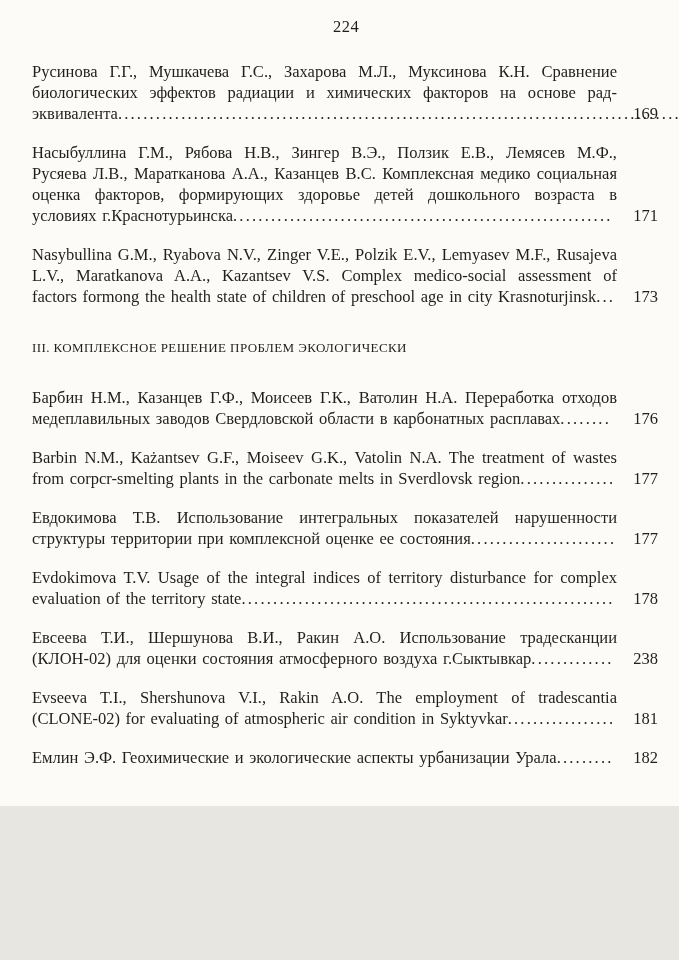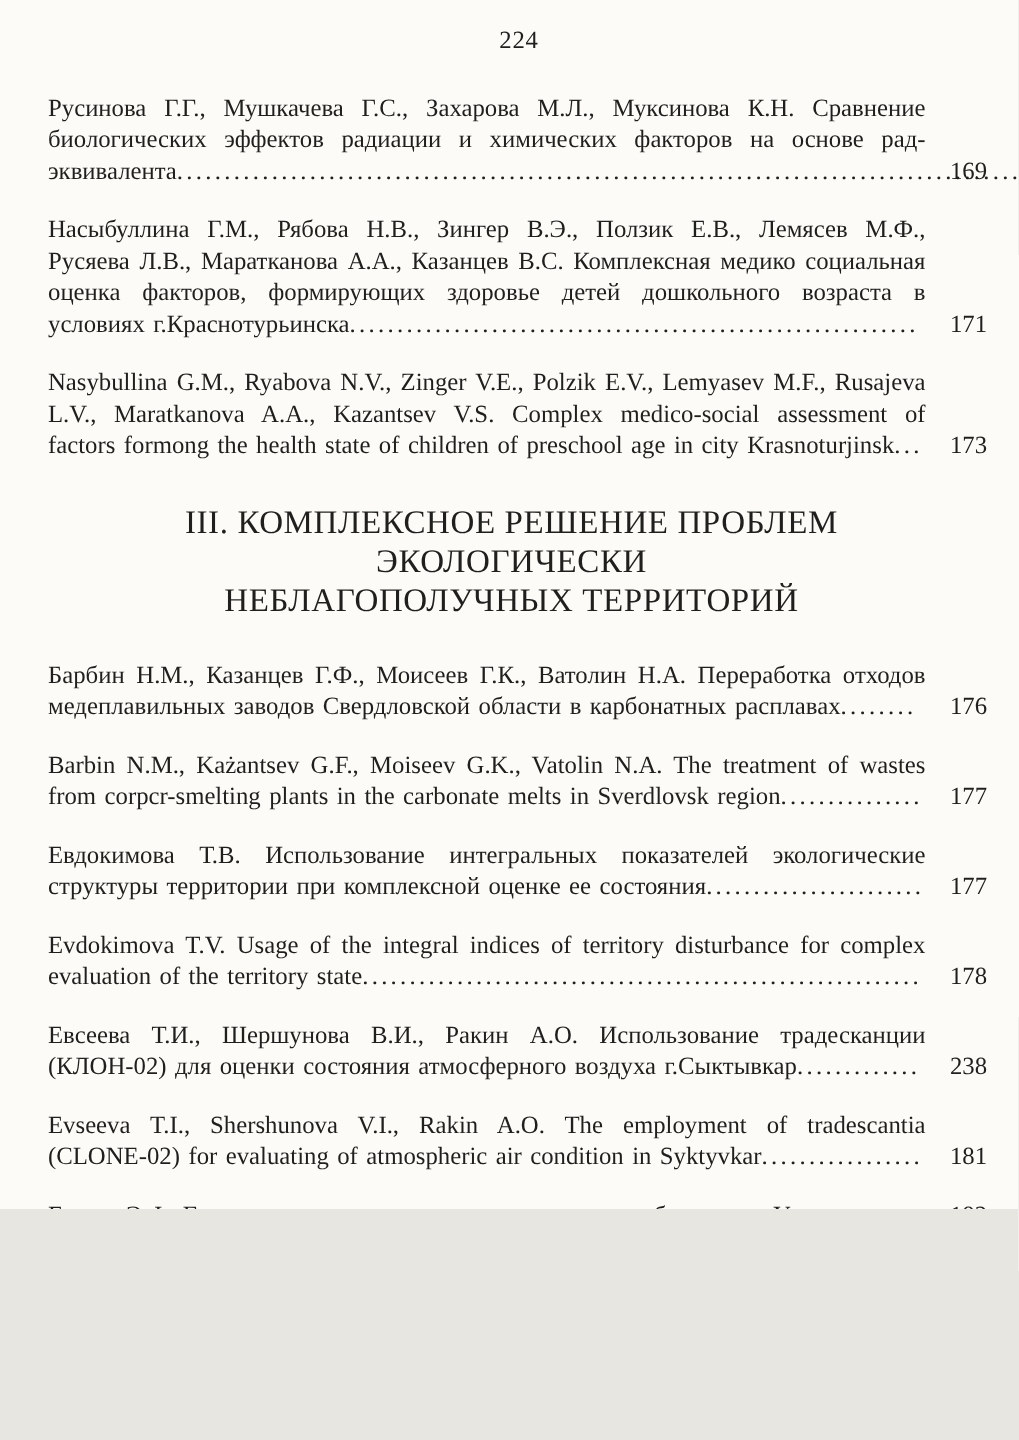--- a/index.html
+++ b/index.html
@@ -44,50 +44,49 @@
   .page-ref {
     position: absolute;
     right: 2px;
     bottom: 0;
     width: 43px;
     text-align: right;
     line-height: 21px;
   }
   .section-heading {
     font-weight: normal;
-    font-size: 22px;
+    font-size: 13px;
     line-height: 26px;
-    text-align: center;
     letter-spacing: 0.4px;
     margin: 28px 10px 26px 0;
   }
 </style>
 </head>
 <body>
 
 <div class="page">
   <div class="page-number">224</div>
 
   <div class="toc-list" id="toc-top">
   <p class="entry"><span class="entry-text">Русинова Г.Г., Мушкачева Г.С., Захарова М.Л., Муксинова К.Н. Сравнение биологических эффектов радиации и химических факторов на основе рад-эквивалента</span><span class="dots">............................................................................................................................................................................................................................................................................................................</span><span class="page-ref">169</span></p>
 
 
   <p class="entry"><span class="entry-text">Насыбуллина Г.М., Рябова Н.В., Зингер В.Э., Ползик Е.В., Лемясев М.Ф., Русяева Л.В., Маратканова А.А., Казанцев В.С. Комплексная медико социальная оценка факторов, формирующих здоровье детей дошкольного возраста в условиях г.Краснотурьинска</span><span class="dots">............................................................</span><span class="page-ref">171</span></p>
 
   <p class="entry"><span class="entry-text">Nasybullina G.M., Ryabova N.V., Zinger V.E., Polzik E.V., Lemyasev M.F., Rusajeva L.V., Maratkanova A.A., Kazantsev V.S. Complex medico-social assessment of factors formong the health state of children of preschool age in city Krasnoturjinsk</span><span class="dots">...</span><span class="page-ref">173</span></p>
 </div>
 
-  <h2 class="section-heading"><span>III. КОМПЛЕКСНОЕ РЕШЕНИЕ ПРОБЛЕМ ЭКОЛОГИЧЕСКИ</span><br><span>НЕБЛАГОПОЛУЧНЫХ ТЕРРИТОРИЙ</span></h2>
+  <h2 class="section-heading"><span>III. КОМПЛЕКСНОЕ РЕШЕНИЕ ПРОБЛЕМ ЭКОЛОГИЧЕСКИ</span><br></h2>
 
   <div class="toc-list" id="toc-bottom">
   <p class="entry"><span class="entry-text">Барбин Н.М., Казанцев Г.Ф., Моисеев Г.К., Ватолин Н.А. Переработка отходов медеплавильных заводов Свердловской области в карбонатных расплавах</span><span class="dots">........</span><span class="page-ref">176</span></p>
 
   <p class="entry"><span class="entry-text">Barbin N.M., Każantsev G.F., Moiseev G.K., Vatolin N.A. The treatment of wastes from corpcr-smelting plants in the carbonate melts in Sverdlovsk region</span><span class="dots">...............</span><span class="page-ref">177</span></p>
 
-  <p class="entry"><span class="entry-text">Евдокимова Т.В. Использование интегральных показателей экологические структуры территории при комплексной оценке ее состояния</span><span class="dots">.......................</span><span class="page-ref">177</span></p>
+  <p class="entry"><span class="entry-text">Евдокимова Т.В. Использование интегральных показателей нарушенности структуры территории при комплексной оценке ее состояния</span><span class="dots">.......................</span><span class="page-ref">177</span></p>
 
   <p class="entry"><span class="entry-text">Evdokimova T.V. Usage of the integral indices of territory disturbance for complex evaluation of the territory state</span><span class="dots">...........................................................</span><span class="page-ref">178</span></p>
 
   <p class="entry"><span class="entry-text">Евсеева Т.И., Шершунова В.И., Ракин А.О. Использование традесканции (КЛОН-02) для оценки состояния атмосферного воздуха г.Сыктывкар</span><span class="dots">.............</span><span class="page-ref">238</span></p>
 
   <p class="entry"><span class="entry-text">Evseeva T.I., Shershunova V.I., Rakin A.O. The employment of tradescantia (CLONE-02) for evaluating of atmospheric air condition in Syktyvkar</span><span class="dots">.................</span><span class="page-ref">181</span></p>
 
   <p class="entry"><span class="entry-text">Емлин Э.Ф. Геохимические и экологические аспекты урбанизации Урала</span><span class="dots">.........</span><span class="page-ref">182</span></p>
 
 </div>

